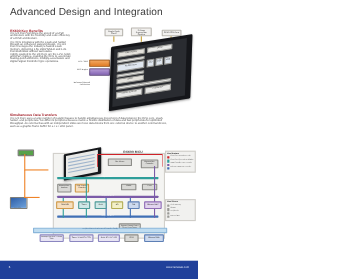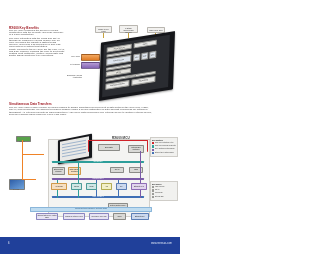--- a/index.html
+++ b/index.html
@@ -90,20 +90,21 @@
   
   .footer{position:absolute;left:0;bottom:0;width:180px;height:17px;background:#20409a;}
   .pagenum{position:absolute;left:8px;top:5px;font-size:2.6px;color:#ffffff;}
   .fsite{position:absolute;right:8px;top:5px;font-size:2.6px;color:#dce4f5;}
 </style>
 </head>
 <body>
 
 <div class="page">
 
+  <div class="title">Advanced Design and Integration</div>
 
   <div class="sec1-head">RX600 Key Benefits</div>
   <div class="sec1-body">
     <p>The RX Core combines the speed of a RISC architecture with the flexibility and code efficiency of a CISC architecture.</p>
     <p>The CPU integrates with the Flash and SRAM through an enhanced Harvard design. The RX Core leverages the industry's fastest Flash memory, delivering 1.65 DMIPS/MHz and 1.25 CoreMark/MHz without wait states.</p>
     <p>Tightly coupled to the RX Core are the FPU, MAC, and DSP engines, enabling the CPU to accelerate floating-point arithmetic, multiply-accumulate and Digital Signal Controller type operations.</p>
   </div>
 
   <div class="topdiag">
 

